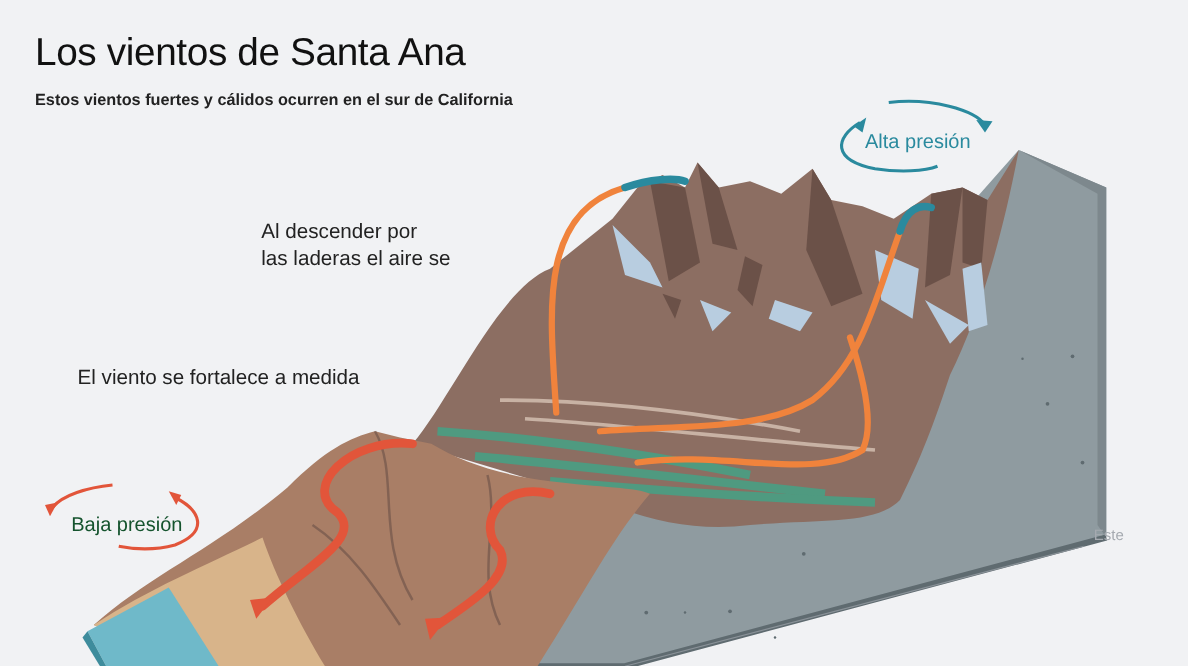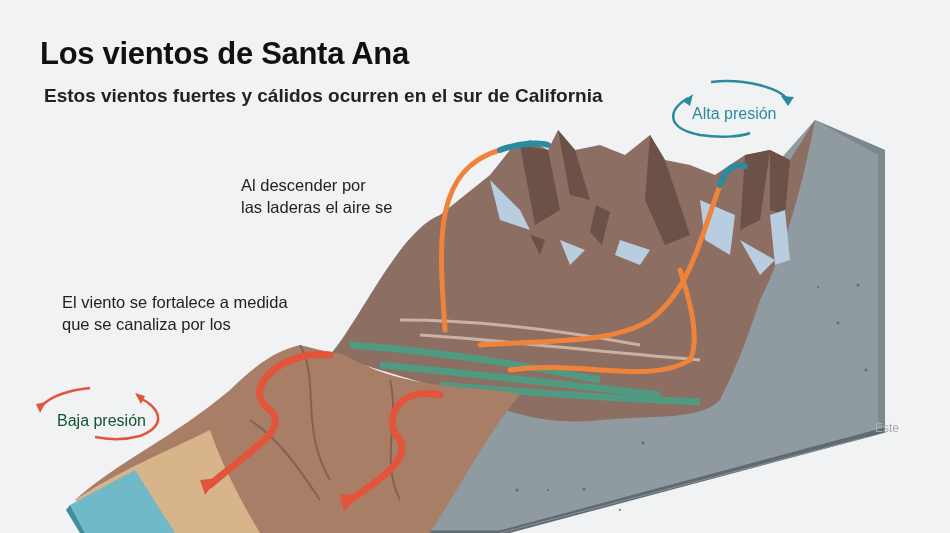--- a/index.html
+++ b/index.html
@@ -4,27 +4,27 @@
   <style>
     html, body { margin: 0; padding: 0; }
     body {
       width: 950px; height: 533px; overflow: hidden;
       background: #f1f2f4;
       font-family: "Liberation Sans", "DejaVu Sans", sans-serif;
       position: relative;
     }
     .title {
       position: absolute; left: 28px; top: 24px;
-      font-size: 31px; font-weight: bold; color: #111;
-      letter-spacing: -0.3px; margin: 12px;
+      font-size: 31px; font-weight: normal; color: #111;
+      letter-spacing: -0.3px; margin: 0;
     }
     .subtitle {
       position: absolute; left: 28px; top: 69px;
-      font-size: 19px; font-weight: bold; color: #222; line-height: 22px;
-      margin: 16px;
+      font-size: 13px; font-weight: bold; color: #222; line-height: 22px;
+      margin: 0;
     }
     .annot {
       position: absolute; font-size: 16.5px; color: #222; line-height: 22px;
     }
     .illus { position: absolute; left: 0; top: 0; }
     .pressure-label { position: absolute; font-size: 16px; }
     .alta { left: 692px; top: 105px; color: #2a8a9e; }
     .baja { left: 57px; top: 412px; color: #14532d; }
     .este { position: absolute; left: 875px; top: 421px; font-size: 12px; color: #a5aab0; }
   </style>
@@ -126,25 +126,24 @@
     <path d="M 140,398 C 160,408 168,425 140,436 C 125,440 110,440 95,437"></path>
   </g>
   <g fill="#e2553a">
     <polygon points="36,404 46,402 40,413"></polygon>
     <polygon points="135,393 145,396 141,404"></polygon>
   </g>
 
   <line x1="500" y1="533" x2="867" y2="437" stroke="#8a9298" stroke-width="1"></line>
 </svg>
 
-<div class="annot" style="left:209px; top:174px;margin-left:32px;">
+<div class="annot" style="left:209px; top:174px;">
   <div>Al descender por</div>
   <div>las laderas el aire se</div>
 </div>
 
 <div class="annot" style="left:62px; top:291px;">
   <div>El viento se fortalece a medida</div>
-  <div>que se canaliza por los</div>
 </div>
 
 <div class="pressure-label alta">Alta presión</div>
 <div class="pressure-label baja">Baja presión</div>
 <div class="este">Este</div>
 
 </body></html>

